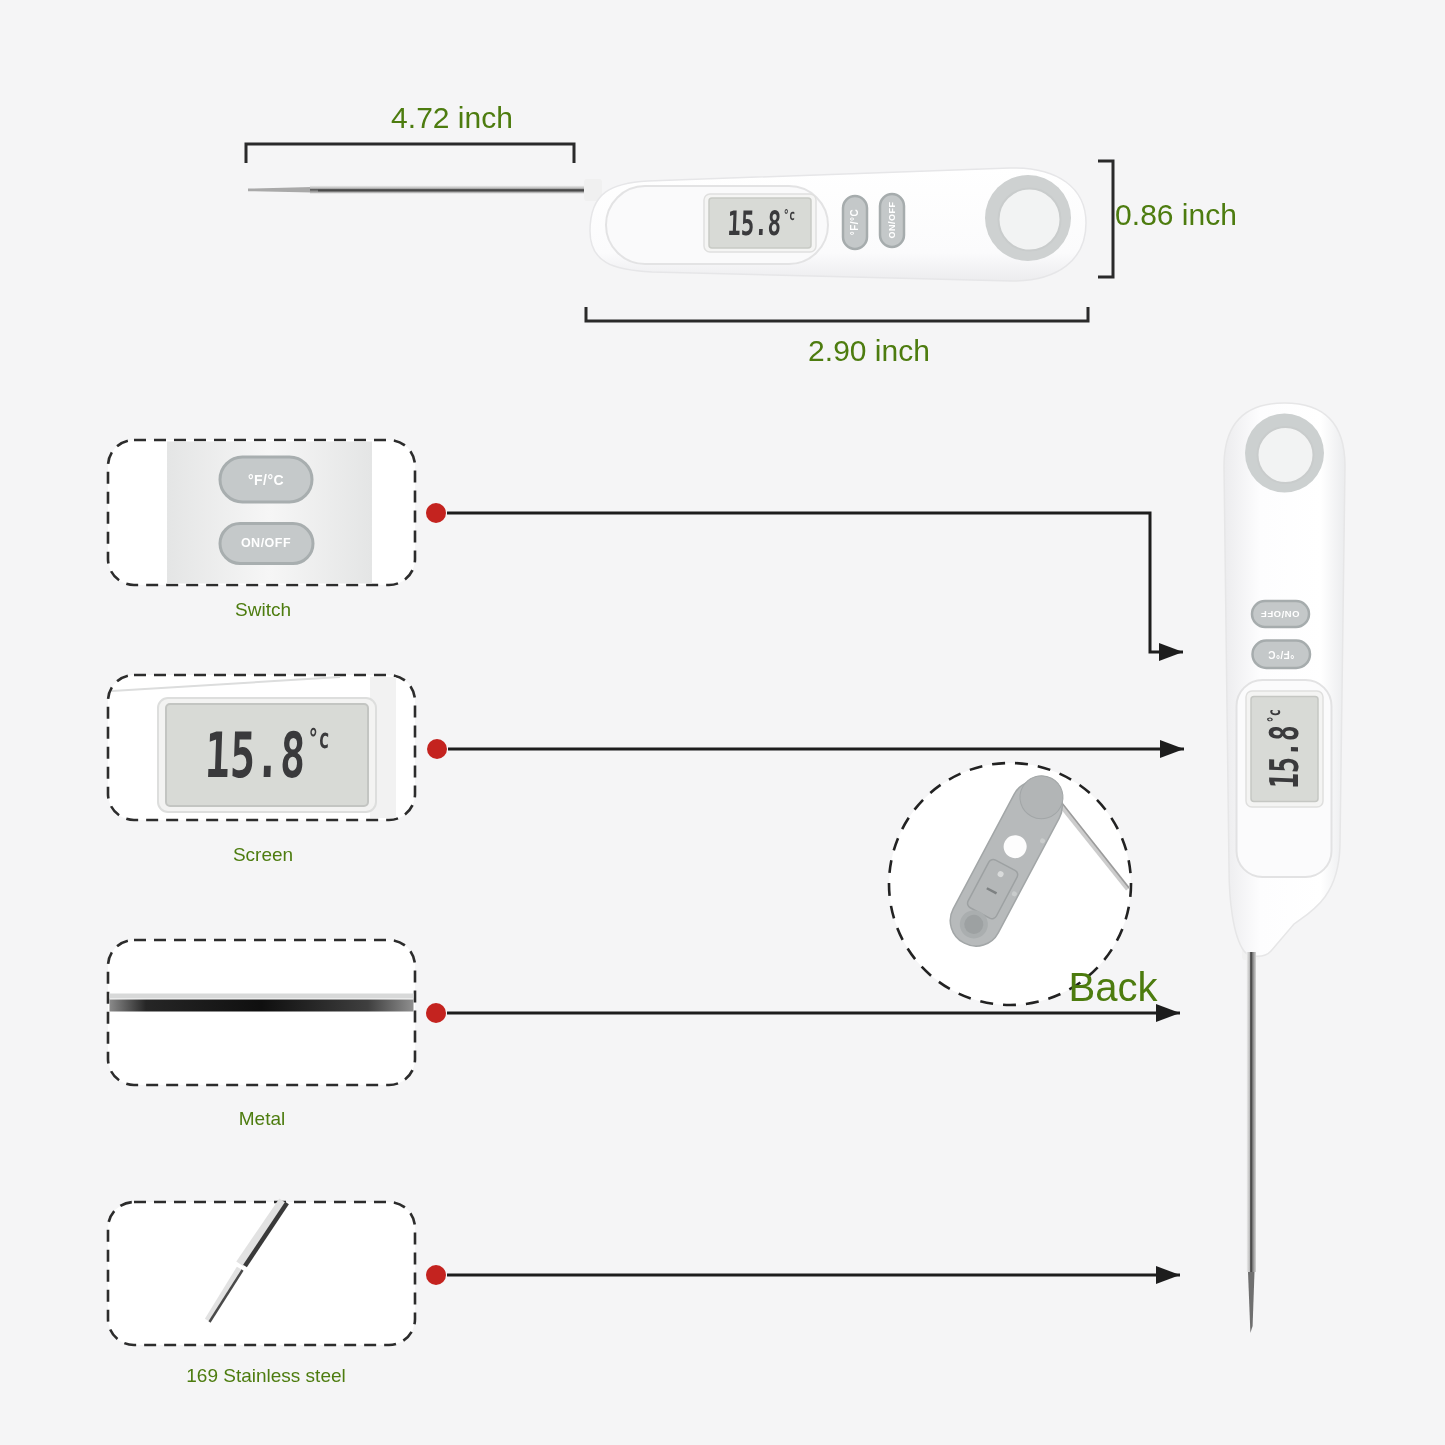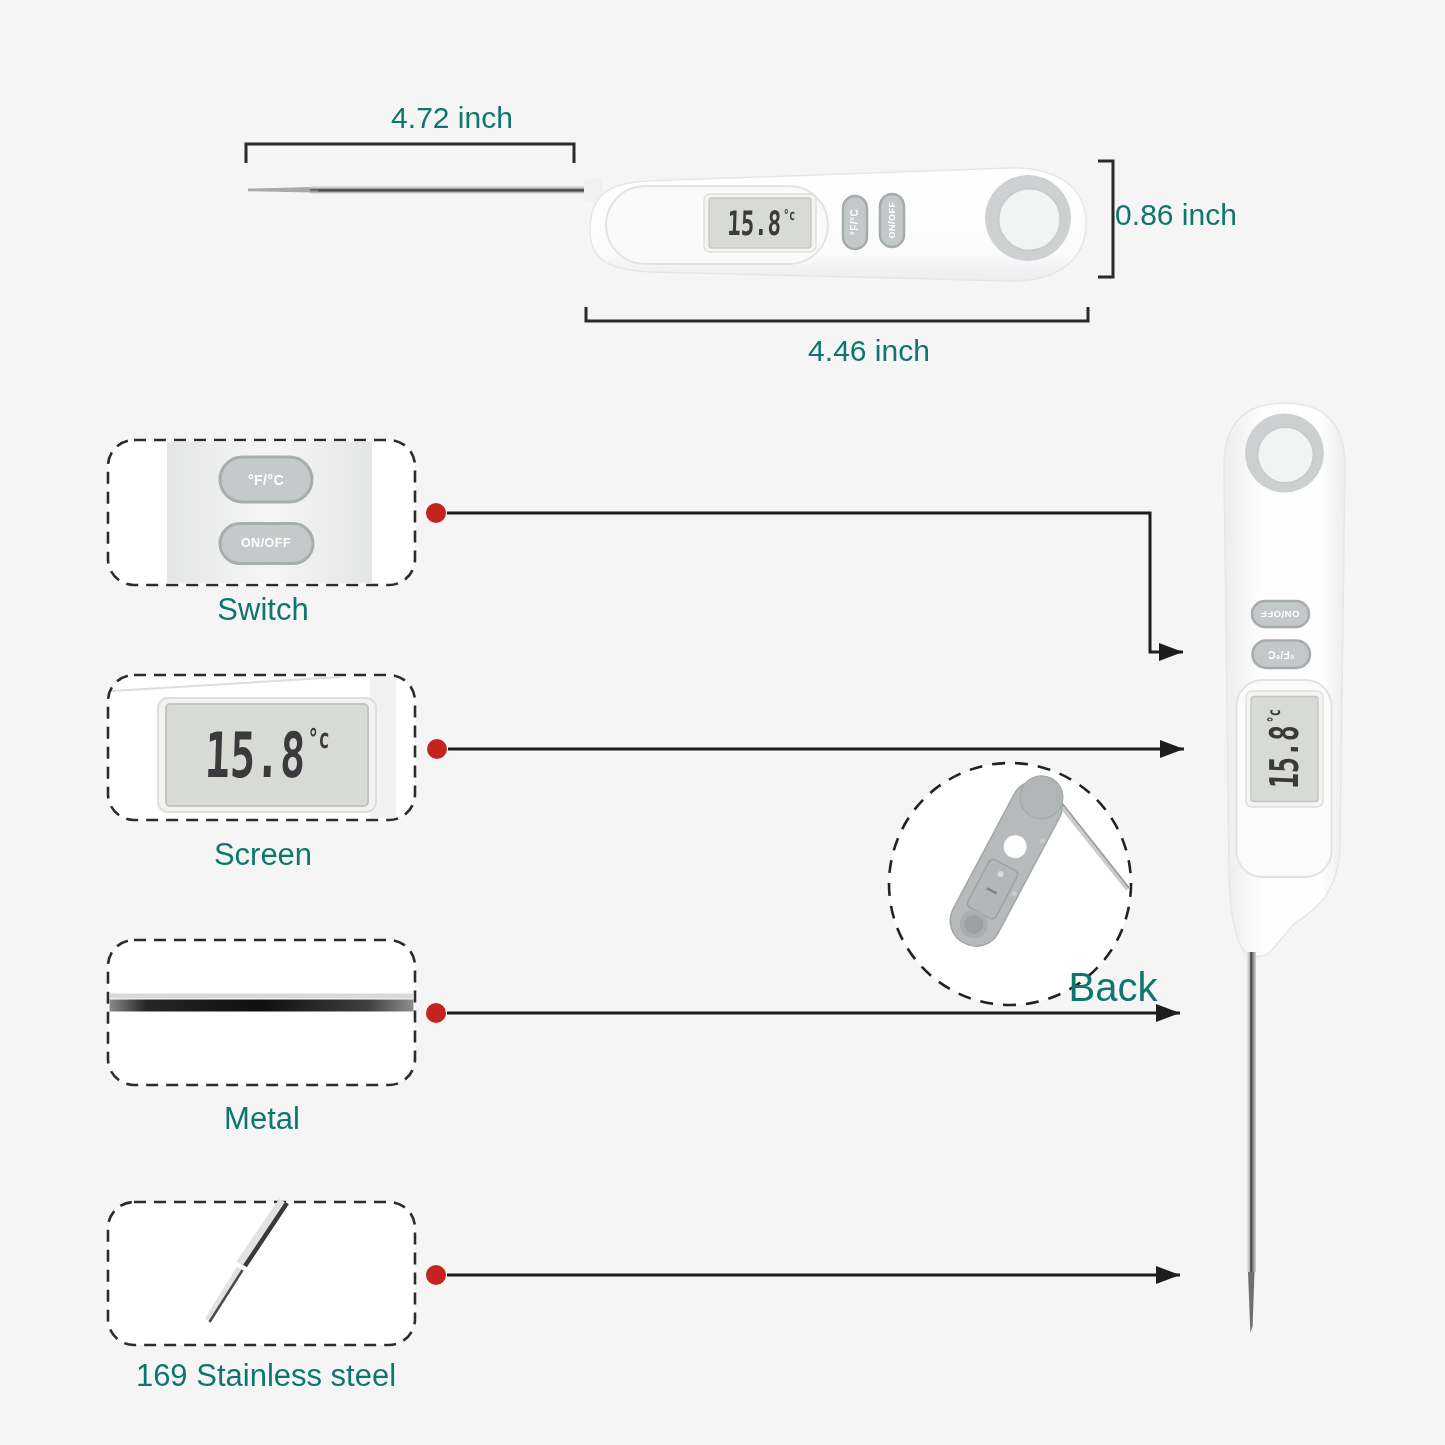--- a/index.html
+++ b/index.html
@@ -4,25 +4,25 @@
 <style>
   html,body { margin:0; padding:0; background:#f5f5f6; }
   #stage {
     position:relative; width:1445px; height:1445px;
     background:#f5f5f6; overflow:hidden;
     font-family:"Liberation Sans", sans-serif;
   }
   #art { position:absolute; left:0; top:0; }
   .txt {
     position:absolute; transform:translate(-50%,-50%);
-    color:#0f766e; white-space:nowrap;
+    color:#4d7c0f; white-space:nowrap;
     font-family:"Liberation Sans", sans-serif;
   }
   .dim   { font-size:30px; }
-  .clabel{ font-size:31px; }
+  .clabel{ font-size:19px; }
   .lcdtxt {
     position:absolute; display:flex; align-items:flex-start;
     font-family:"DejaVu Sans Mono", monospace; font-weight:bold;
     color:#3a3a3c; white-space:nowrap; line-height:1;
   }
   .lcd-unit { font-size:.44em; margin-left:2px; margin-top:.06em; }
   .pill-label {
     position:absolute; color:#ffffff; font-weight:bold;
     letter-spacing:.5px; white-space:nowrap; line-height:1;
     font-family:"Liberation Sans", sans-serif;
@@ -176,21 +176,21 @@
       <rect x="1246" y="691" width="77" height="116" rx="6" fill="#f4f4f3" stroke="#dfdfde" stroke-width="1.5"></rect>
       <rect x="1251" y="696.5" width="67" height="105" rx="3" fill="#d8dad6" stroke="#c5c7c3" stroke-width="1.5"></rect>
       <rect x="1246.5" y="952" width="9.5" height="320" fill="url(#probeV)"></rect>
       <rect x="1250.2" y="952" width="1.8" height="320" fill="#4c4c4c"></rect>
       <polygon points="1248,1272 1254.5,1272 1252.6,1326 1250.4,1333" fill="#6f6f6f"></polygon>
     </g>
   </svg>
 
   <div class="txt dim" style="left:452px; top:118px;">4.72 inch</div>
   <div class="txt dim" style="left:1176px; top:215px;">0.86 inch</div>
-  <div class="txt dim" style="left:869px; top:351px;">4.46 inch</div>
+  <div class="txt dim" style="left:869px; top:351px;">2.90 inch</div>
 
   <div class="txt clabel" style="left:263px; top:610px;">Switch</div>
   <div class="txt clabel" style="left:263px; top:855px;">Screen</div>
   <div class="txt clabel" style="left:262px; top:1119px;text-align:center;">Metal</div>
   <div class="txt clabel" style="left:266px; top:1376px;">169 Stainless steel</div>
   <div class="txt" style="left:1113px; top:987px; font-size:40px;">Back</div>
 
   <div class="lcdtxt" style="left:761px; top:224px; font-size:28px;
        transform:translate(-50%,-50%) scale(.8,1.2) skewX(-3deg);">
     <span class="lcd-val">15.8</span>

